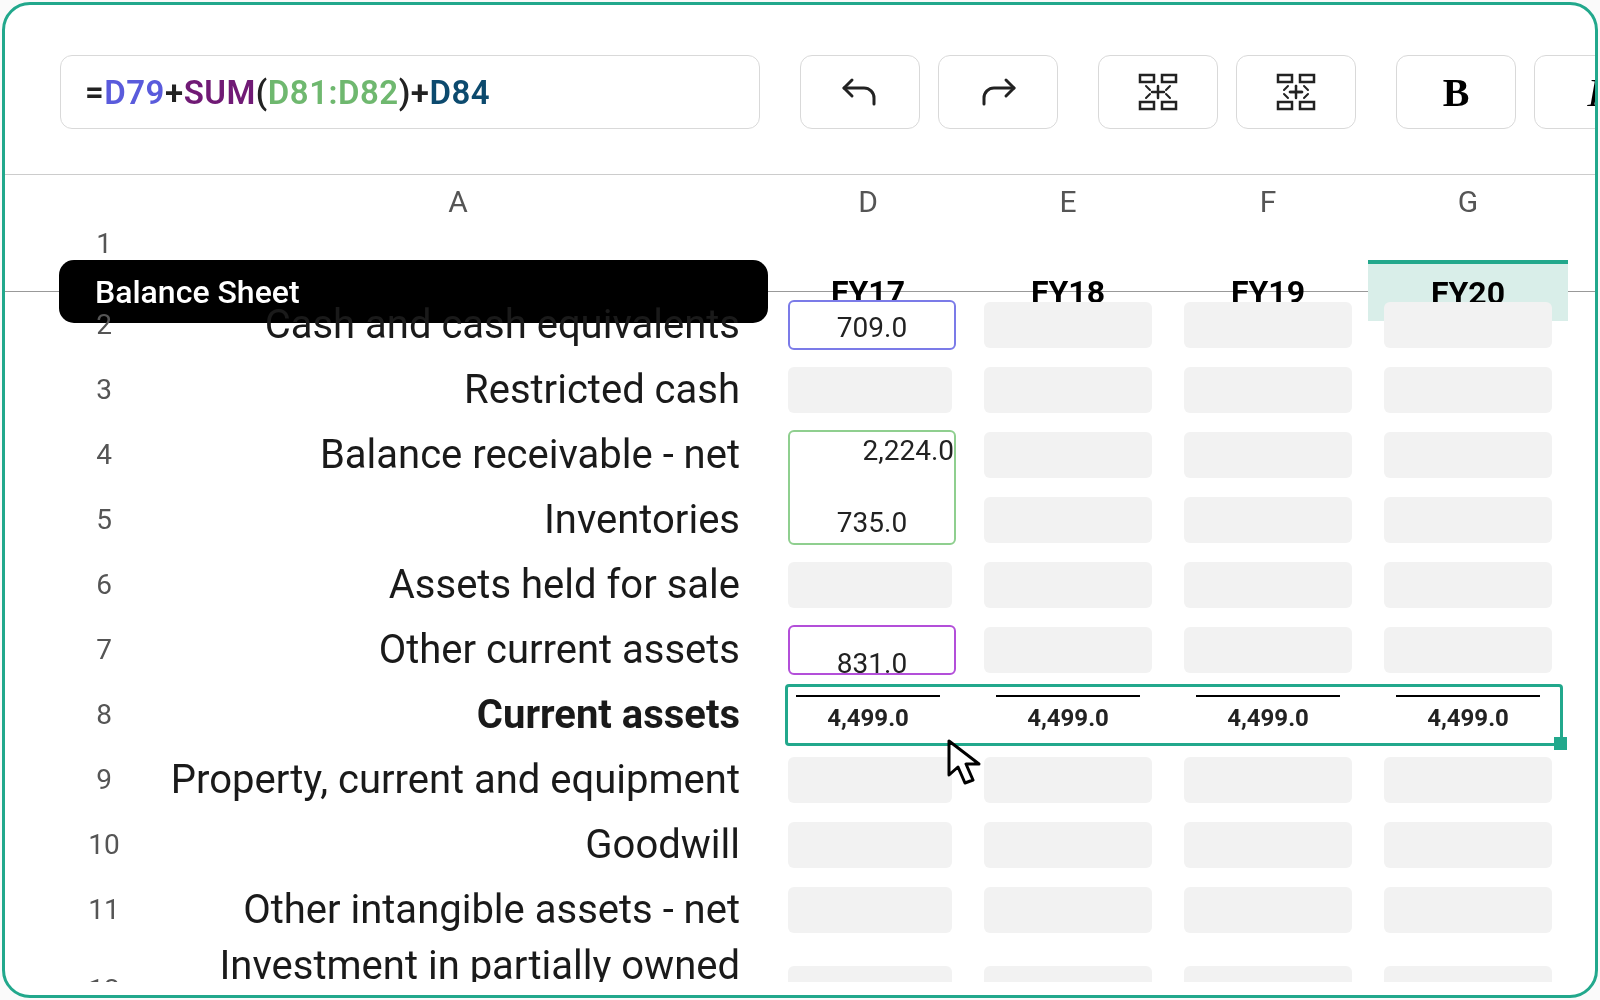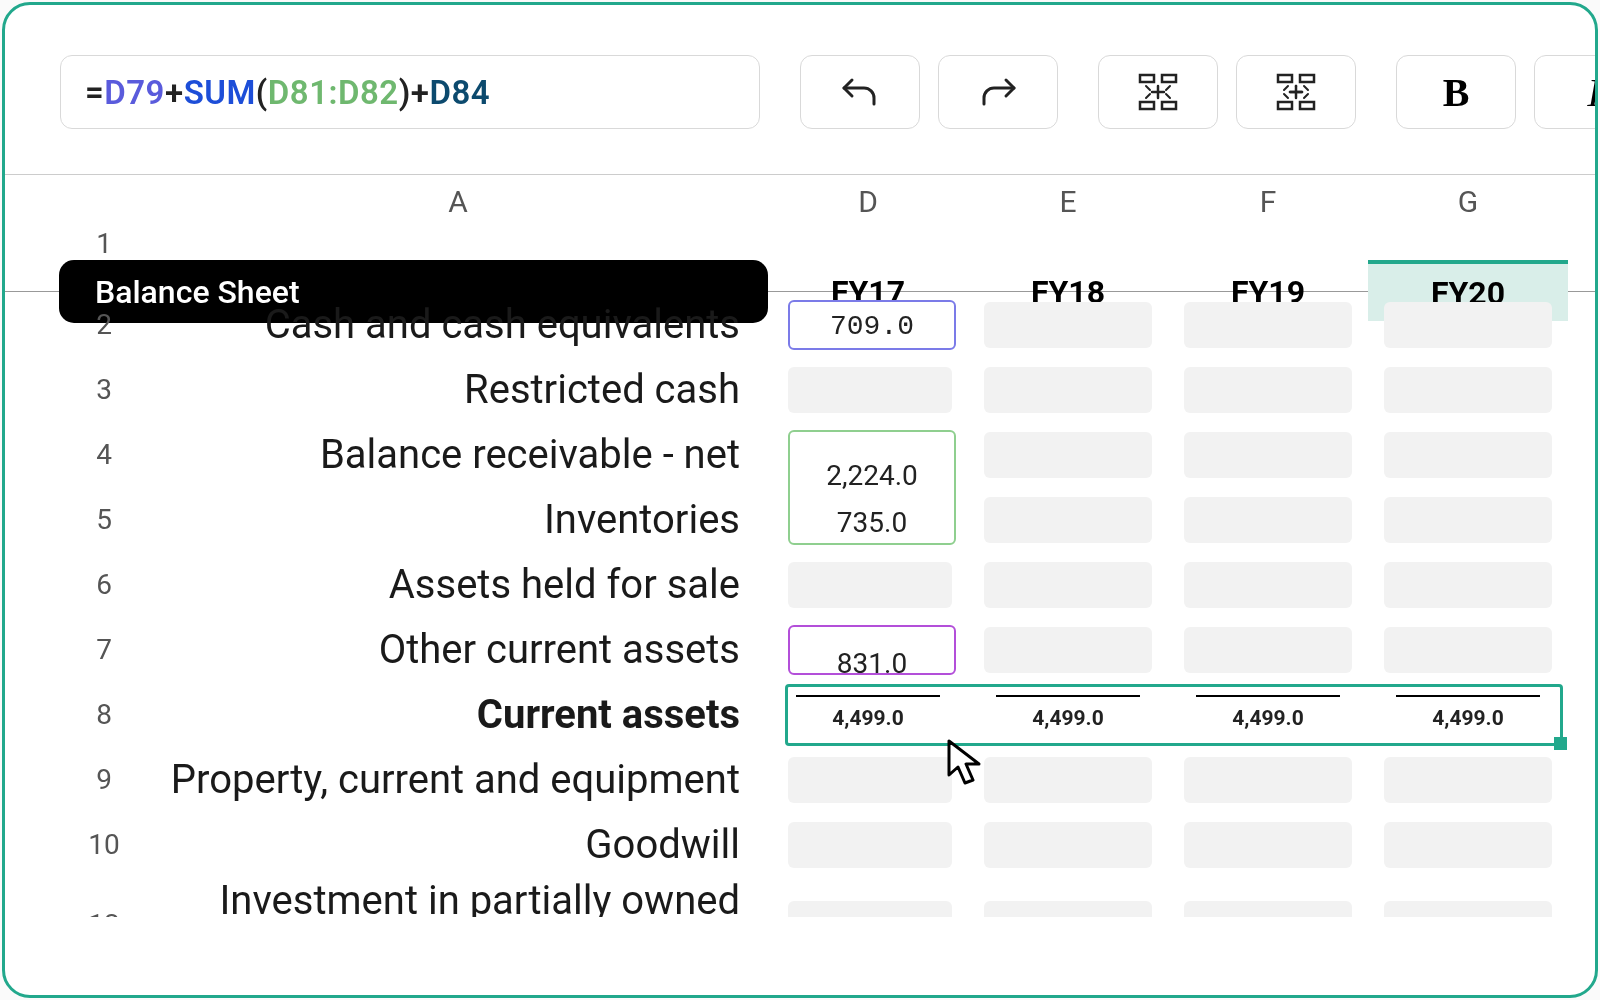--- a/index.html
+++ b/index.html
@@ -40,21 +40,21 @@
     align-items: center;
     padding: 0 24px;
     font-size: 33px;
     font-weight: 600;
     background: #fff;
     letter-spacing: 0.5px;
   }
   .formula-bar .eq { color: #222; }
   .formula-bar .ref-blue { color: #5a5bdc; }
   .formula-bar .plus { color: #222; }
-  .formula-bar .fn { color: #1d4ed8; text-align: center; }
+  .formula-bar .fn { color: #701a75; text-align: center; }
   .formula-bar .paren { color: #222; }
   .formula-bar .ref-green { color: #6fb86f; }
   .formula-bar .colon { color: #6fb86f; }
   .formula-bar .ref-purple { color: #0c4a6e; }
   .btn {
     width: 120px;
     height: 74px;
     border: 1.5px solid #d9d9d9;
     border-radius: 12px;
     background: #fff;
@@ -145,35 +145,35 @@
     align-items:center;
     justify-content:center;
     font-size: 28px;
     color:#222;
   }
   .data-cell.d-col { margin-left: 20px; margin-right: 16px;}
   .data-cell.filled { background: #fff; }
   .sum-row .data-cell {
     background: transparent;
     font-weight: 700;
-    font-size: 21px;
+    font-size: 24px;
     border-top: 2.5px solid #000;
     border-radius: 0;
     height: 40px;
     margin: 0 28px;
     padding-top: 4px;
   }
   
   .ref-box {
     position: absolute;
     border-radius: 6px;
     pointer-events: none;
     background: #fff;
   }
-  .ref-box.blue { border: 2.5px solid #7b7be8; font-family: Liberation Mono, monospace; }
+  .ref-box.blue { border: 2.5px solid #7b7be8; }
   .ref-box.green { border: 2.5px solid #8fcf8f; }
   .ref-box.purple { border: 2.5px solid #b34fd9; }
   .ref-box .val {
     position:absolute;
     width:100%;
     text-align:center;
     font-size:28px;
     color:#222;
   }
   
@@ -378,37 +378,46 @@
       <div class="row">
         <div></div>
         <div class="rownum">10</div>
         <div class="label-cell">Goodwill</div>
         <div class="data-cell d-col"></div>
         <div class="data-cell"></div>
         <div class="data-cell"></div>
         <div class="data-cell"></div>
       </div>
 
+      <div class="row">
+        <div></div>
+        <div class="rownum">11</div>
+        <div class="label-cell">Other intangible assets - net</div>
+        <div class="data-cell d-col"></div>
+        <div class="data-cell"></div>
+        <div class="data-cell"></div>
+        <div class="data-cell"></div>
+      </div>
 
       <div class="row" style="height:40px; overflow:hidden;">
         <div></div>
         <div class="rownum">12</div>
         <div class="label-cell">Investment in partially owned affiliate</div>
         <div class="data-cell d-col"></div>
         <div class="data-cell"></div>
         <div class="data-cell"></div>
         <div class="data-cell"></div>
       </div>
 
       <div class="ref-box blue" style="left:783px; top:73px; width:168px; height:50px;">
         <span class="val" style="top:9px;">709.0</span>
       </div>
 
       <div class="ref-box green" style="left:783px; top:203px; width:168px; height:115px;">
-        <span class="val" style="top:27px;">2,224.0</span>
+        <span class="val" style="top:2px;text-align:right;">2,224.0</span>
         <span class="val" style="top:74px;">735.0</span>
       </div>
 
       <div class="ref-box purple" style="left:783px; top:398px; width:168px; height:50px;">
         <span class="val" style="top:20px;">831.0</span>
       </div>
 
       <div class="selection-rect" style="left:780px; top:457px; width:778px; height:62px;">
         <div class="fill-handle"></div>
       </div>

